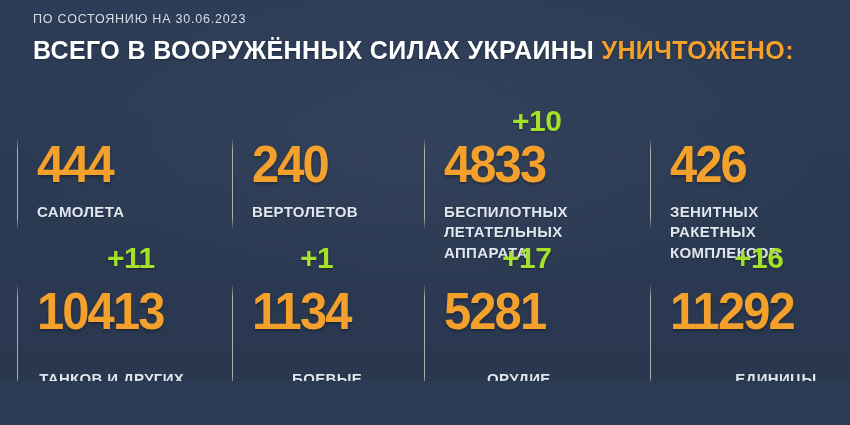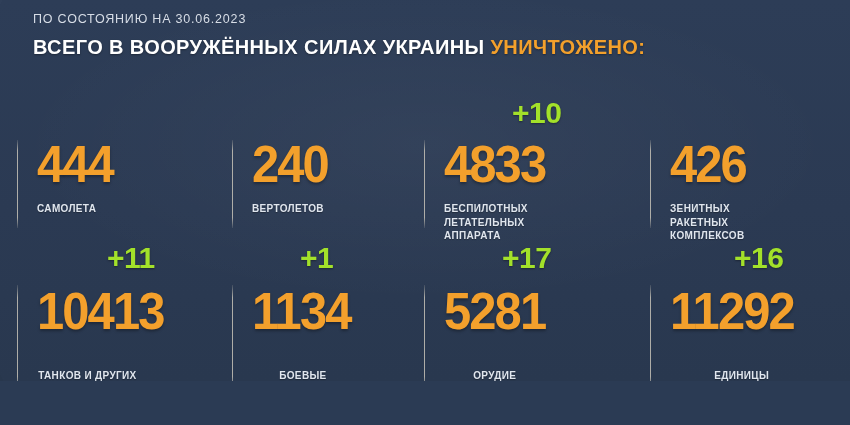--- a/index.html
+++ b/index.html
@@ -43,21 +43,21 @@
   .date {
     color: #d7dde6;
     font-size: 12.5px;
     letter-spacing: 0.8px;
     font-weight: 400;
     line-height: 1.2;
     white-space: nowrap;
   }
   .headline {
     margin-top: 9px;
-    font-size: 20px;
+    font-size: 25px;
     font-weight: 700;
     letter-spacing: 0.4px;
     line-height: 1.15;
     white-space: nowrap;
     text-shadow: 0 1px 2px rgba(0,0,0,0.35);
   }
   .headline .white { color: #ffffff; }
   .headline .accent { color: #f3a02c; }
 
   .grid {
@@ -113,21 +113,21 @@
     transform: scaleX(0.94);
     transform-origin: left center;
   }
   .row2 .value { top: 44px; }
 
   .caption {
     position: absolute;
     top: 106px;
     left: 20px;
     color: #e0e6ee;
-    font-size: 10px;
+    font-size: 15px;
     font-weight: 700;
     letter-spacing: 0.35px;
     line-height: 1.35;
     text-transform: uppercase;
     white-space: pre-line;
     text-shadow: 0 1px 1px rgba(0,0,0,0.3);
   }
   .row2 .caption { top: 128px; }
 </style>
 </head>
@@ -151,21 +151,21 @@
           <div class="value">444</div>
           <div class="caption">САМОЛЕТА</div>
         </div>
         <div class="cell" style="left: 232px;">
           <div class="divider"></div>
           <div class="value">240</div>
           <div class="caption">ВЕРТОЛЕТОВ</div>
         </div>
         <div class="cell" style="left: 424px;">
           <div class="divider"></div>
-          <div class="delta" style="left: 88px;">+10</div>
+          <div class="delta" style="left: 88px; margin-top: 8px;">+10</div>
           <div class="value">4833</div>
           <div class="caption">БЕСПИЛОТНЫХ
 ЛЕТАТЕЛЬНЫХ АППАРАТА</div>
         </div>
         <div class="cell" style="left: 650px;">
           <div class="divider"></div>
           <div class="value">426</div>
           <div class="caption">ЗЕНИТНЫХ РАКЕТНЫХ
 КОМПЛЕКСОВ</div>
         </div>

